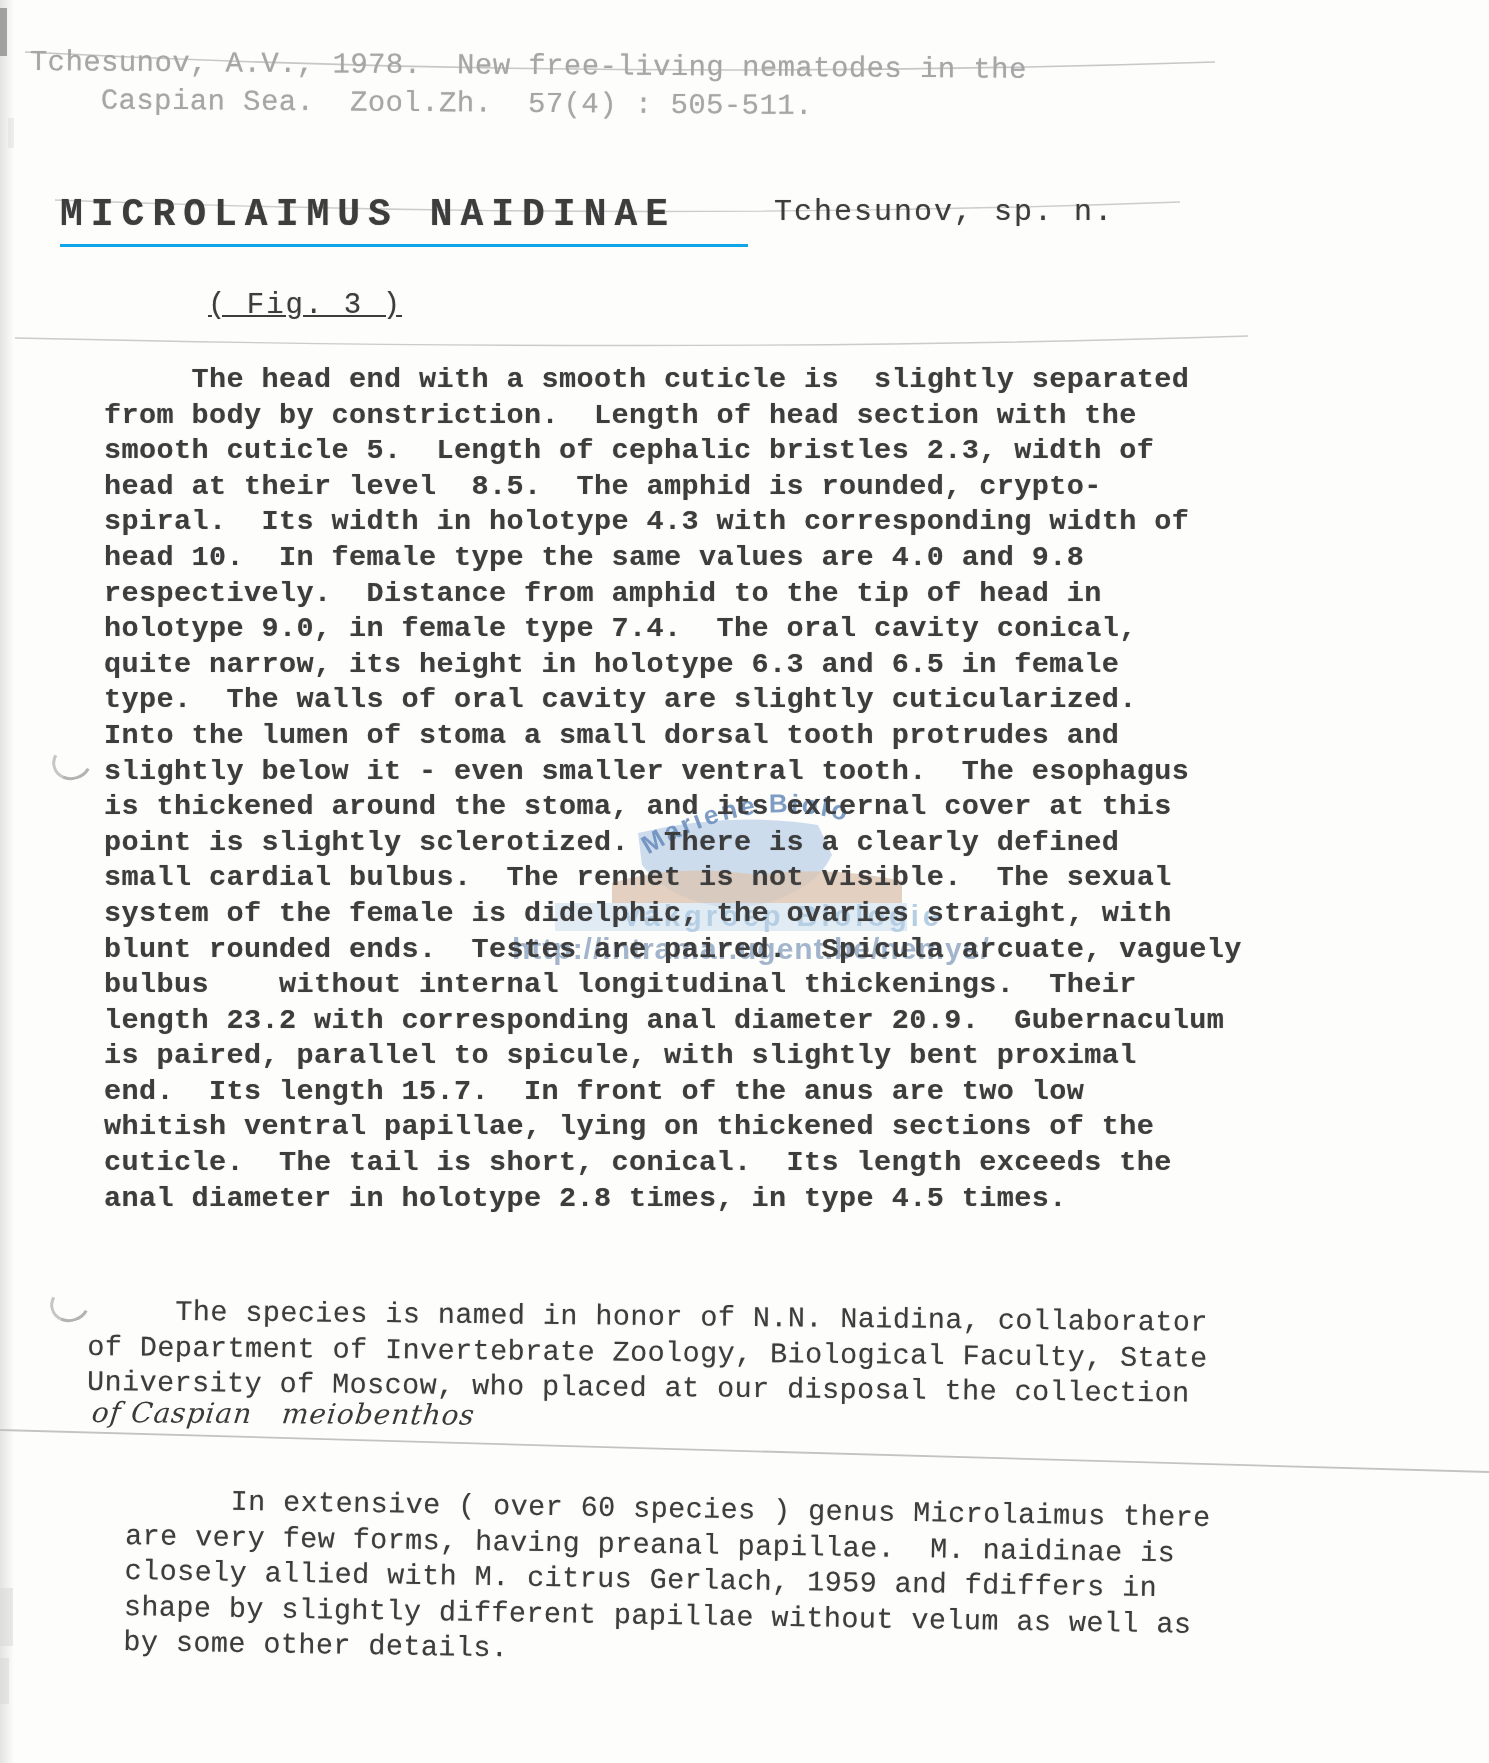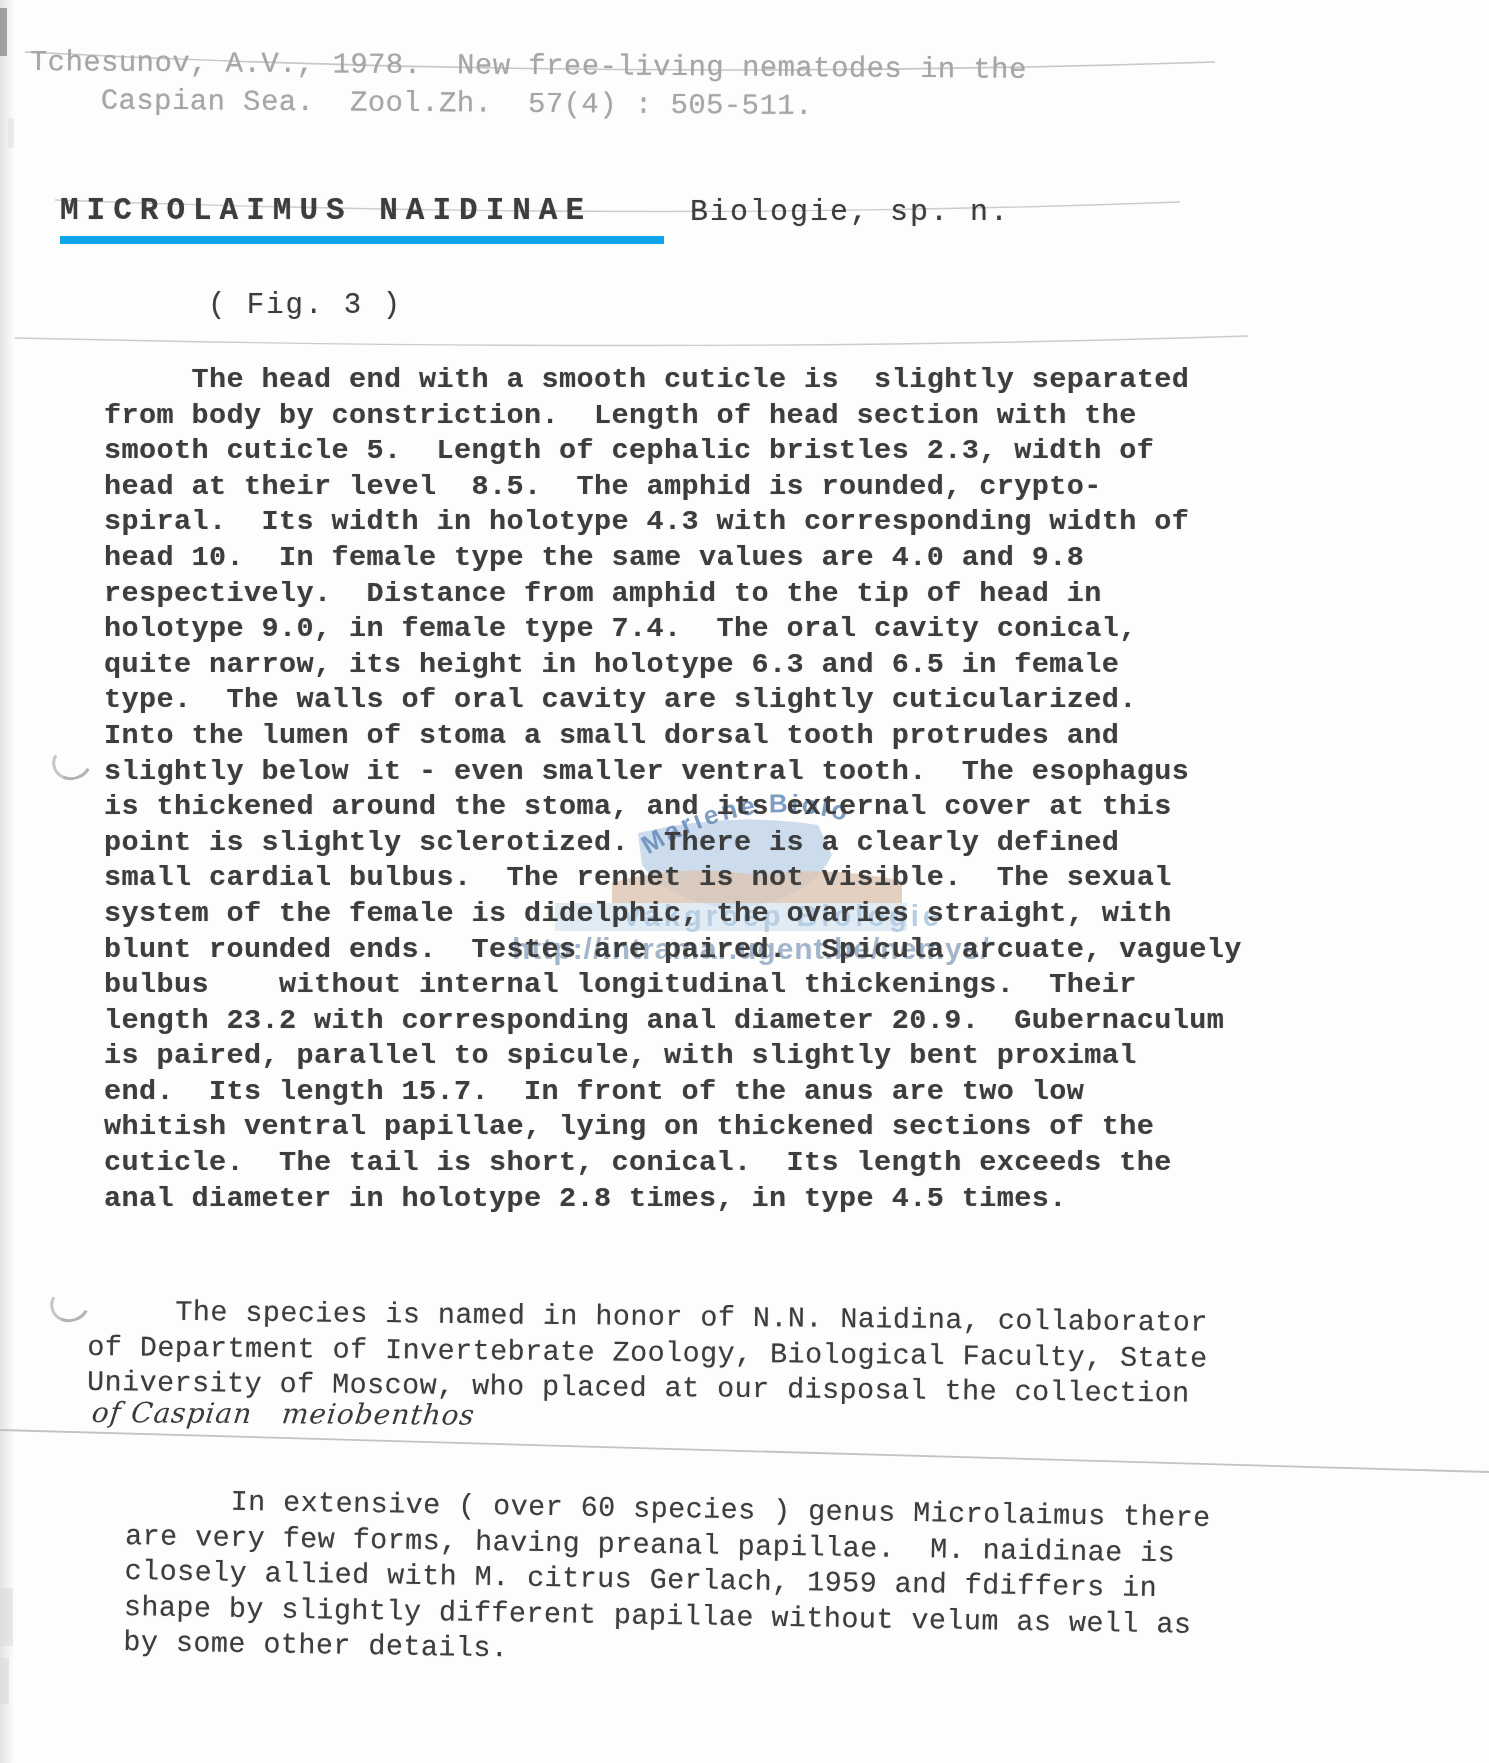--- a/index.html
+++ b/index.html
@@ -34,32 +34,32 @@
     font-size:29px;line-height:38px;
     color:#a6a6a6;
     text-shadow:0 0 1px rgba(170,170,170,.6);
     transform:rotate(.45deg);transform-origin:left top;
   }
   .heading{
     left:60px;top:193px;z-index:3;position:absolute;white-space:nowrap;
   }
   .heading .species{
     display:inline-block;
-    font-size:31px;font-weight:600;letter-spacing:8px;
+    font-size:38px;font-weight:600;letter-spacing:8px;
     padding-right:72px;padding-bottom:8px;
-    border-bottom:8px solid #0ea5e9;
+    border-bottom:3px solid #0ea5e9;
     text-shadow:0 0 1px rgba(60,60,60,.5);
   }
   .heading .author{
     display:inline-block;
     font-size:30px;letter-spacing:2px;
     margin-left:26px;vertical-align:top;padding-top:2px;
     text-shadow:0 0 1px rgba(60,60,60,.5);
   }
-  .figref{left:208px;top:288px;font-size:29px;letter-spacing:2px;}
+  .figref{left:208px;top:288px;font-size:29px;letter-spacing:2px;text-decoration:underline;}
   .para1{left:104px;top:362px;font-weight:bold;}
   .para2{left:88px;top:1294px;transform:rotate(.6deg);transform-origin:left top;}
   .para3{left:126px;top:1483px;transform:rotate(.95deg);transform-origin:left top;}
   .handwritten{
     position:absolute;left:94px;top:1396px;z-index:3;
     font-family:"DejaVu Serif","Liberation Serif",serif;
     font-style:italic;font-size:28px;color:#3a3a3a;
     letter-spacing:1px;white-space:pre;
     transform:rotate(.4deg) skewX(-6deg);transform-origin:left top;
   }
@@ -108,21 +108,21 @@
       <textPath href="#wm-arc">Mariene Biologie</textPath>
     </text>
     <text x="122" y="163" font-size="29" font-weight="bold" letter-spacing="4" fill="#a9c6df" font-family="Liberation Sans, sans-serif">Vakgroep Biologie</text>
     <text x="12" y="196" font-size="30" font-weight="bold" letter-spacing="1" fill="#93a9c4" font-family="Liberation Sans, sans-serif">http://intramar.ugent.be/nemys/</text>
   </svg>
 
   <div class="typed citation">Tchesunov, A.V., 1978.  New free-living nematodes in the
     Caspian Sea.  Zool.Zh.  57(4) : 505-511.</div>
 
   <div class="heading">
-    <span class="species">MICROLAIMUS NAIDINAE</span><span class="author">Biologie, sp. n.</span>
+    <span class="species">MICROLAIMUS NAIDINAE</span><span class="author">Tchesunov, sp. n.</span>
   </div>
 
   <div class="typed figref">( Fig. 3 )</div>
 
   <div class="typed para1">     The head end with a smooth cuticle is  slightly separated
 from body by constriction.  Length of head section with the
 smooth cuticle 5.  Length of cephalic bristles 2.3, width of
 head at their level  8.5.  The amphid is rounded, crypto-
 spiral.  Its width in holotype 4.3 with corresponding width of
 head 10.  In female type the same values are 4.0 and 9.8

